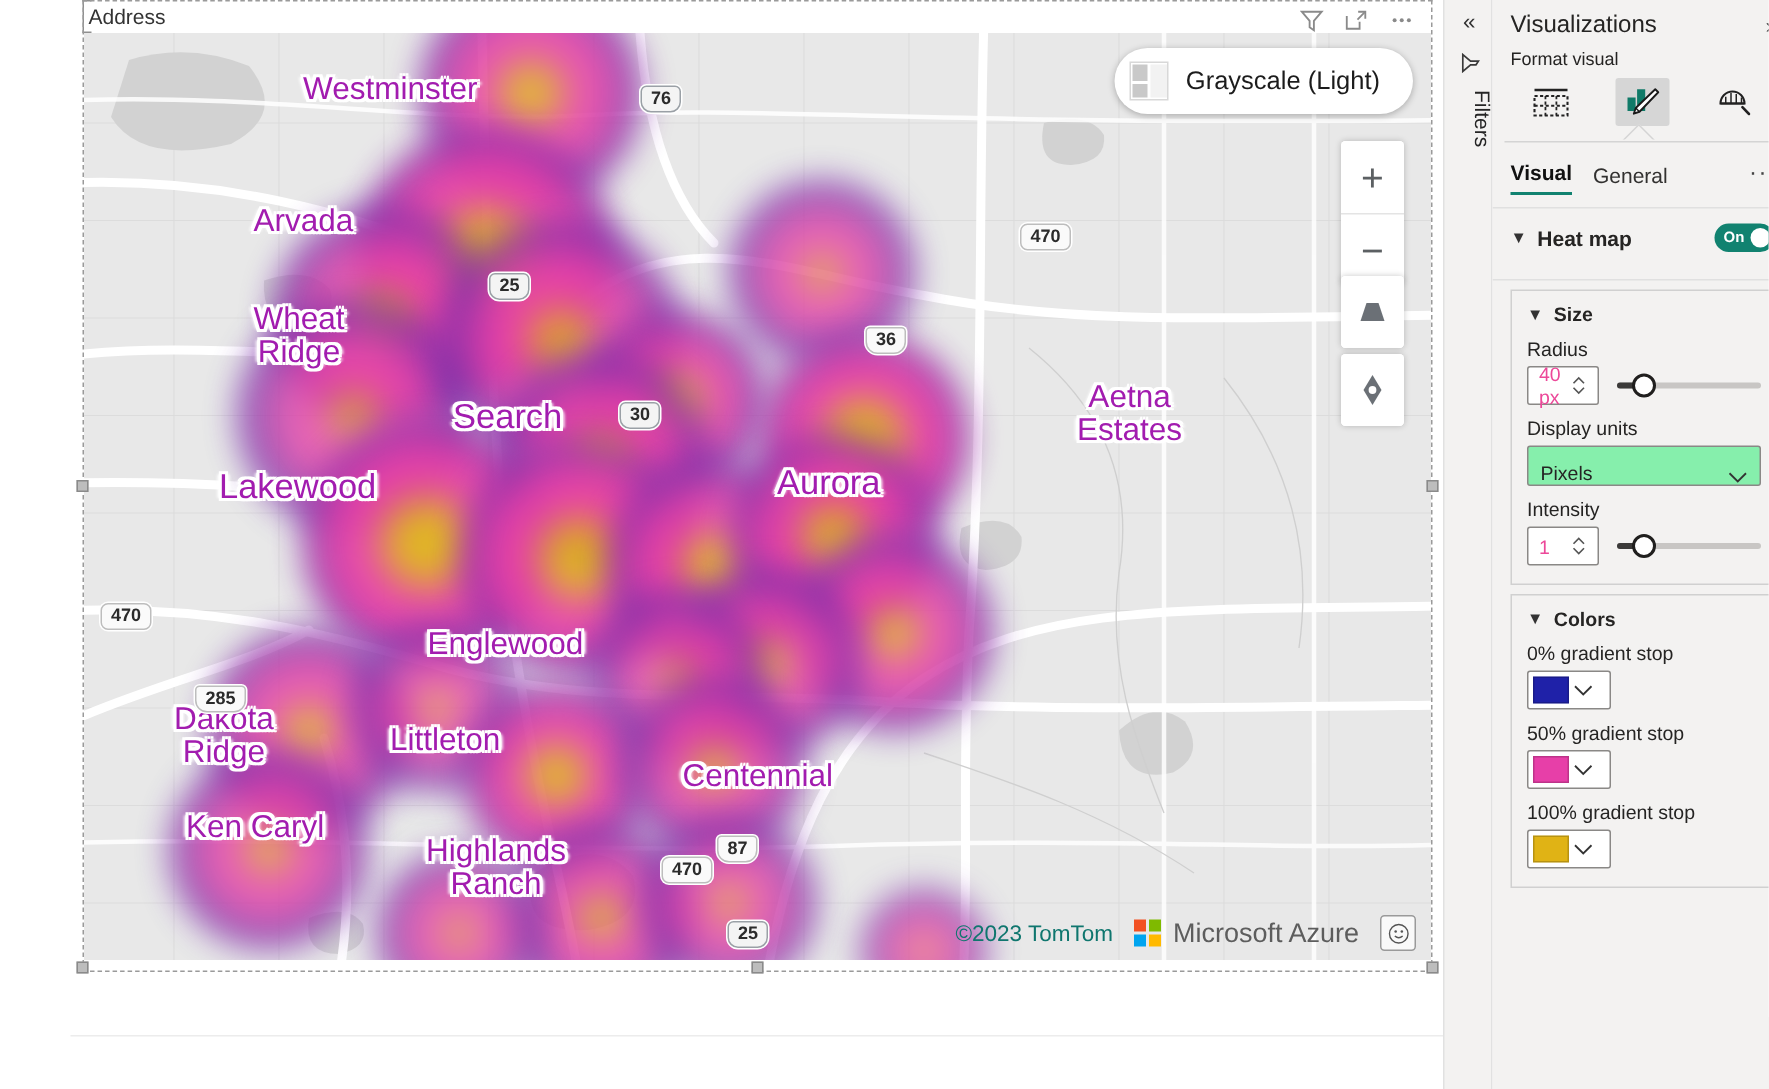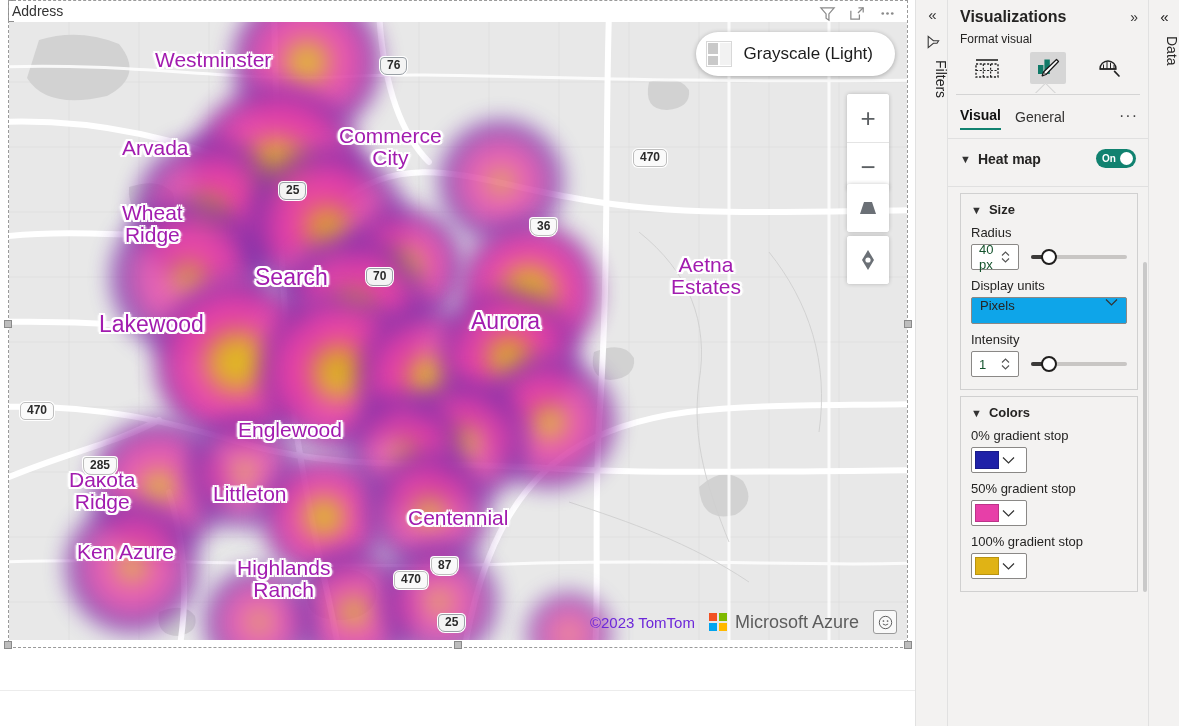--- a/index.html
+++ b/index.html
@@ -2,21 +2,21 @@
 <html><head>
 <meta charset="utf-8">
 <style>
   * { box-sizing: border-box; margin: 0; padding: 0; }
   html, body {
     width: 1179px; height: 726px;
     font-family: "Liberation Sans", sans-serif;
     background: #ffffff;
     overflow: hidden;
   }
-  #app { position: relative; width: 1002px; height: 726px; background: #fff; }
+  #app { position: relative; width: 1002px; height: 726px; background: #fff; margin-left: 47px; }
 
   
   #visual {
     position: absolute; left: 0; top: 0; width: 915px; height: 650px;
     background: #fff;
   }
   .sel-border {
     position: absolute; left: 8px; top: 0px; width: 900px; height: 648px;
     border: 1px dashed #9a9a9a; pointer-events: none; z-index: 40;
   }
@@ -122,21 +122,21 @@
   .ctl-compass { top: 214px; }
   .plus-g, .minus-g {
     color: #5c6063; font-size: 26px; line-height: 26px; font-weight: 300;
   }
 
   
   .attrib {
     position: absolute; right: 10px; bottom: 6px; display: flex;
     align-items: center; gap: 14px; z-index: 20;
   }
-  .attrib .copy { font-size: 15px; color: #6d28d9; }
+  .attrib .copy { font-size: 15px; color: #0f766e; }
   .ms-logo { display: flex; align-items: center; gap: 7px; }
   .ms-sq { width: 19px; height: 19px; position: relative; }
   .ms-sq i { position: absolute; width: 8px; height: 8px; }
   .ms-sq .q1 { left: 0; top: 0; background: #f25022; }
   .ms-sq .q2 { left: 10px; top: 0; background: #7fba00; }
   .ms-sq .q3 { left: 0; top: 10px; background: #00a4ef; }
   .ms-sq .q4 { left: 10px; top: 10px; background: #ffb900; }
   .ms-text { font-size: 18px; color: #5d5d5d; }
   .smiley {
     width: 24px; height: 24px; border: 1px solid #9a9a9a; border-radius: 3px;
@@ -167,21 +167,21 @@
 
   
   #viz-pane {
     position: absolute; left: 948px; top: 0; width: 200px; height: 726px;
     background: #f3f2f1; overflow: hidden;
   }
   .viz-head {
     display: flex; align-items: center; justify-content: space-between;
     padding: 8px 10px 4px 12px;
   }
-  .viz-title { font-size: 16px; font-weight: 700; color: #252423; }
+  .viz-title { font-size: 16px; font-weight: 400; color: #252423; }
   .viz-expand { font-size: 14px; color: #333; cursor: pointer; }
   .format-label {
     font-size: 12px; color: #252423; padding: 2px 0 4px 12px;
   }
   .fmt-tabs {
     display: flex; align-items: center; justify-content: space-around;
     padding: 2px 8px 0; position: relative;
   }
   .fmt-tab {
     width: 36px; height: 32px; display: flex; align-items: center;
@@ -246,43 +246,43 @@
   }
   .grp-title {
     font-size: 13px; font-weight: 700; color: #252423; display: flex;
     align-items: center; gap: 7px; margin-bottom: 8px;
   }
   .field-label { font-size: 13px; color: #252423; margin: 8px 0 4px; }
   .row-inline { display: flex; align-items: center; gap: 12px; }
   .spinner {
     width: 58px; height: 26px; border: 1px solid #8a8886; background: #fff;
     display: flex; align-items: center; justify-content: space-between;
-    padding: 0 8px 0 7px; font-size: 13px; color: #14532d; border-radius: 2px;
+    padding: 0 8px 0 7px; font-size: 13px; color: #ec4899; border-radius: 2px;
   }
   .spin-arrows {
     display: flex; flex-direction: column; align-items: center; color: #555;
     line-height: 6px; font-size: 9px; cursor: pointer;
   }
   .slider { position: relative; width: 96px; height: 26px; flex: none; }
   .slider .track {
     position: absolute; left: 0; top: 11px; width: 96px; height: 4px;
     background: #c8c6c4; border-radius: 2px;
   }
   .slider .fill {
     position: absolute; left: 0; top: 11px; width: 14px; height: 4px;
     background: #3b3a39; border-radius: 2px;
   }
   .slider .thumb {
     position: absolute; left: 10px; top: 5px; width: 16px; height: 16px;
     border-radius: 50%; background: #fff; border: 2px solid #201f1e;
     cursor: pointer;
   }
   .dropdown {
-    height: 27px; border: 1px solid #8a8886; background: #0ea5e9;
-    display: flex; align-items: flex-start; justify-content: space-between;
+    height: 27px; border: 1px solid #8a8886; background: #86efac;
+    display: flex; align-items: flex-end; justify-content: space-between;
     padding: 0 8px; font-size: 13px; color: #252423; border-radius: 2px;
     cursor: pointer;
   }
   .color-pick {
     width: 56px; height: 26px; border: 1px solid #8a8886; background: #fff;
     display: flex; align-items: center; gap: 3px; padding: 0 4px 0 3px;
     border-radius: 2px; cursor: pointer;
   }
   .swatch { width: 24px; height: 18px; border: 1px solid rgba(0,0,0,.18); }
   .pane-scroll {
@@ -406,44 +406,42 @@
           <div class="blob" style="left: 360px; top: 430px; width: 120px; height: 120px; background: radial-gradient(circle, rgb(224, 179, 21) 0%, rgb(224, 179, 21) 5.78%, rgb(231, 63, 168) 25.78%, rgb(231, 63, 168) 41.78%, rgb(31, 33, 168) 86%, rgba(31, 33, 168, 0.35) 95%, rgba(31, 33, 168, 0) 100%); opacity: 0.82;"></div>
           <div class="blob" style="left: 283px; top: 528px; width: 124px; height: 124px; background: radial-gradient(circle, rgb(224, 179, 21) 0%, rgb(224, 179, 21) 5.1%, rgb(231, 63, 168) 25.1%, rgb(231, 63, 168) 41.1%, rgb(31, 33, 168) 86%, rgba(31, 33, 168, 0.35) 95%, rgba(31, 33, 168, 0) 100%); opacity: 0.82;"></div>
           <div class="blob" style="left: 372px; top: 522px; width: 116px; height: 116px; background: radial-gradient(circle, rgb(224, 179, 21) 0%, rgb(224, 179, 21) 1.7%, rgb(231, 63, 168) 21.7%, rgb(231, 63, 168) 37.7%, rgb(31, 33, 168) 86%, rgba(31, 33, 168, 0.35) 95%, rgba(31, 33, 168, 0) 100%); opacity: 0.78;"></div>
           <div class="blob" style="left: 195px; top: 545px; width: 110px; height: 110px; background: radial-gradient(circle, rgb(224, 179, 21) 0%, rgb(224, 179, 21) 1.02%, rgb(231, 63, 168) 21.02%, rgb(231, 63, 168) 37.02%, rgb(31, 33, 168) 86%, rgba(31, 33, 168, 0.35) 95%, rgba(31, 33, 168, 0) 100%); opacity: 0.77;"></div>
           <div class="blob" style="left: 518px; top: 570px; width: 84px; height: 84px; background: radial-gradient(circle, rgb(224, 179, 21) 0%, rgb(224, 179, 21) 0%, rgb(231, 63, 168) 20%, rgb(231, 63, 168) 36%, rgb(31, 33, 168) 86%, rgba(31, 33, 168, 0.35) 95%, rgba(31, 33, 168, 0) 100%); opacity: 0.72;"></div>
         </div>
 
       <div class="labels" id="map-labels">
           <div class="mlabel" style="left: 146px; top: 27px; font-size: 21px;">Westminster</div>
           <div class="mlabel" style="left: 113px; top: 115px; font-size: 21px;">Arvada</div>
-          <div class="mlabel" style="left: 330px; top: 103px; font-size: 21px;">Commerce
-City</div>
           <div class="mlabel" style="left: 113px; top: 180px; font-size: 21px;">Wheat
 Ridge</div>
           <div class="mlabel" style="left: 246px; top: 243px; font-size: 23px;">Search</div>
           <div class="mlabel" style="left: 662px; top: 232px; font-size: 21px;">Aetna
 Estates</div>
           <div class="mlabel" style="left: 90px; top: 290px; font-size: 23px;">Lakewood</div>
           <div class="mlabel" style="left: 462px; top: 287px; font-size: 23px;">Aurora</div>
           <div class="mlabel" style="left: 229px; top: 397px; font-size: 21px;">Englewood</div>
           <div class="mlabel" style="left: 60px; top: 447px; font-size: 21px;">Dakota
 Ridge</div>
           <div class="mlabel" style="left: 204px; top: 461px; font-size: 21px;">Littleton</div>
           <div class="mlabel" style="left: 399px; top: 485px; font-size: 21px;">Centennial</div>
-          <div class="mlabel" style="left: 68px; top: 519px; font-size: 21px;">Ken Azure</div>
+          <div class="mlabel" style="left: 68px; top: 519px; font-size: 21px;">Ken Caryl</div>
           <div class="mlabel" style="left: 228px; top: 535px; font-size: 21px;">Highlands
 Ranch</div>
         </div>
       <div class="labels" id="map-shields">
           <div class="shield interstate" style="left: 371px; top: 35px;">76</div>
           <div class="shield " style="left: 624px; top: 127px;">470</div>
           <div class="shield interstate" style="left: 270px; top: 160px;">25</div>
           <div class="shield us" style="left: 521px; top: 196px;">36</div>
-          <div class="shield interstate" style="left: 357px; top: 246px;">70</div>
+          <div class="shield interstate" style="left: 357px; top: 246px;">30</div>
           <div class="shield " style="left: 11px; top: 380px;">470</div>
           <div class="shield us" style="left: 74px; top: 435px;">285</div>
           <div class="shield us" style="left: 422px; top: 535px;">87</div>
           <div class="shield " style="left: 385px; top: 549px;">470</div>
           <div class="shield interstate" style="left: 429px; top: 592px;">25</div>
         </div>
 
       <div class="style-pill">
         <div class="style-thumb">
           <i class="t1"></i>

